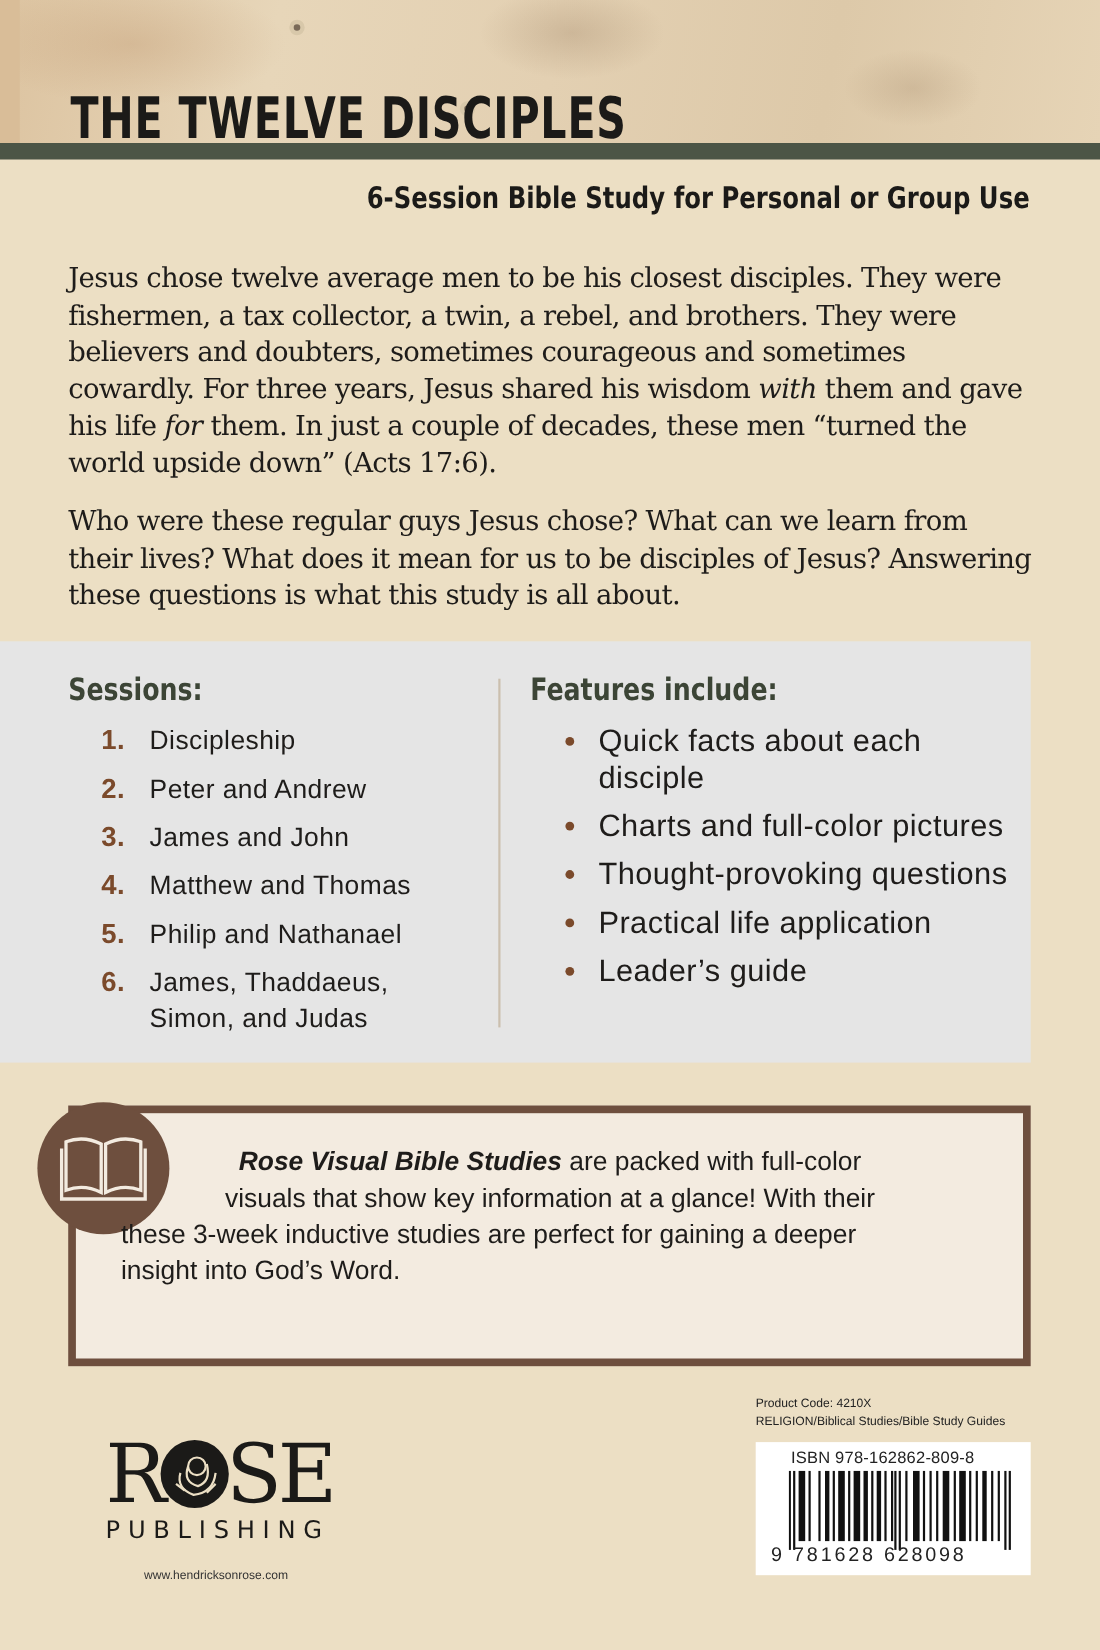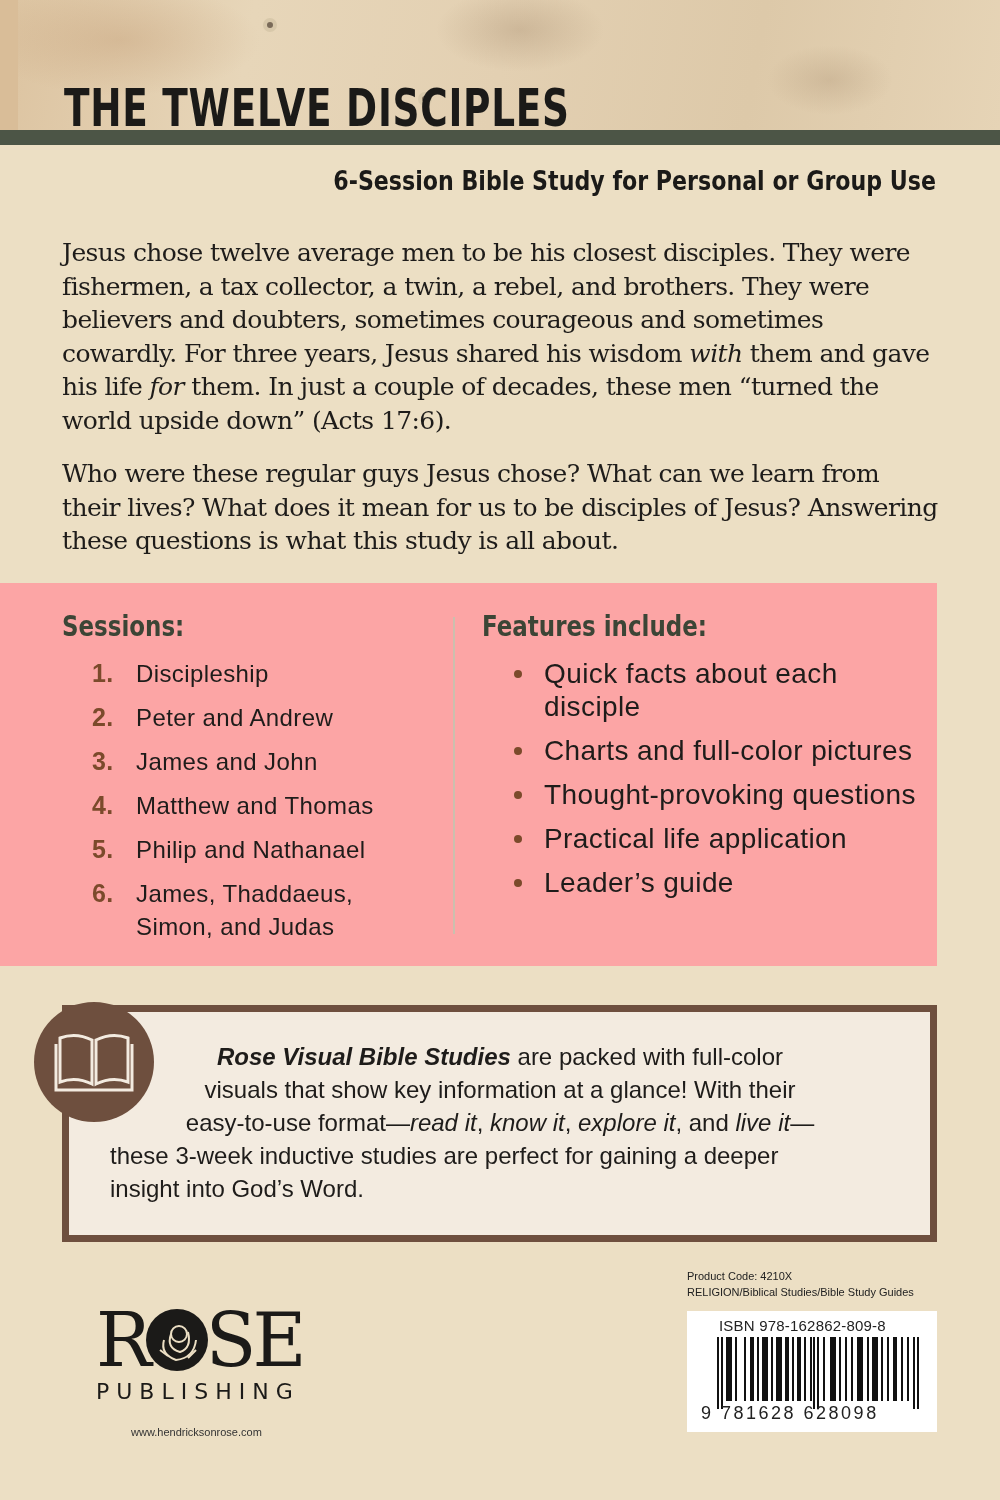--- a/index.html
+++ b/index.html
@@ -37,21 +37,21 @@
   }
   .intro {
     position: absolute; left: 62px; top: 236px; width: 880px;
     font-family: "DejaVu Serif", serif; font-size: 25px; line-height: 33.5px;
     color: #1e1c1a; letter-spacing: -0.6px;
   }
   .intro p { margin-bottom: 20px; }
   .intro em { font-style: italic; }
   .panel {
     position:absolute; left:0; top:583px; width:937px; height:383px;
-    background:#fca5a5;
+    background:#e5e5e5;
   }
   .col-head {
     font-family: "DejaVu Sans", sans-serif; font-weight: bold; font-size: 28px;
     color: #3c4536; transform: scaleX(0.82); transform-origin: left top;
     white-space: nowrap;
   }
   .sessions { position:absolute; left:62px; top:27px; width:380px; }
   .features { position:absolute; left:482px; top:27px; width:440px; }
   .divider { position:absolute; left:453px; top:34px; width:2px; height:317px; background:#cbbfae; }
   .list { list-style:none; margin-top: 14px; }
@@ -180,21 +180,20 @@
     <g fill="none" stroke="#f3ebe0" stroke-width="3">
       <path d="M6 8 Q22 2 38 10 L38 54 Q22 46 6 52 Z"></path>
       <path d="M74 8 Q58 2 42 10 L42 54 Q58 46 74 52 Z"></path>
       <path d="M2 14 L2 60 L78 60 L78 14"></path>
     </g>
   </svg>
 </div>
 <div class="info-text">
   <span class="l"><b>Rose Visual Bible Studies</b><span> are packed with full-color</span></span>
   <span class="l">visuals that show key information at a glance! With their</span>
-  <span class="l"><span>easy-to-use format—</span><em>read it</em><span>, </span><em>know it</em><span>, </span><em>explore it</em><span>, and </span><em>live it</em><span>—</span></span>
   <span class="l left">these 3-week inductive studies are perfect for gaining a deeper</span>
   <span class="l left">insight into God’s Word.</span>
 </div>
 
 <div class="product">
   <div>Product Code: 4210X</div>
   <div>RELIGION/Biblical Studies/Bible Study Guides</div>
 </div>
 
 <div class="barcode">

